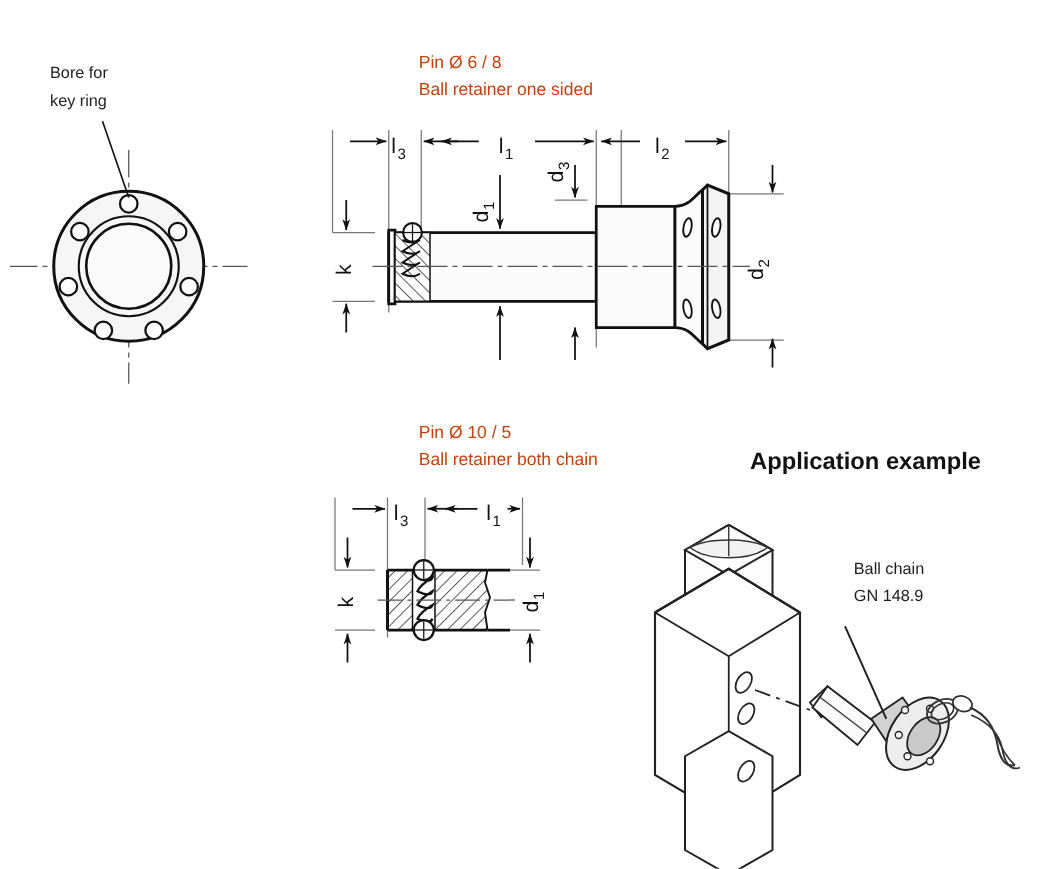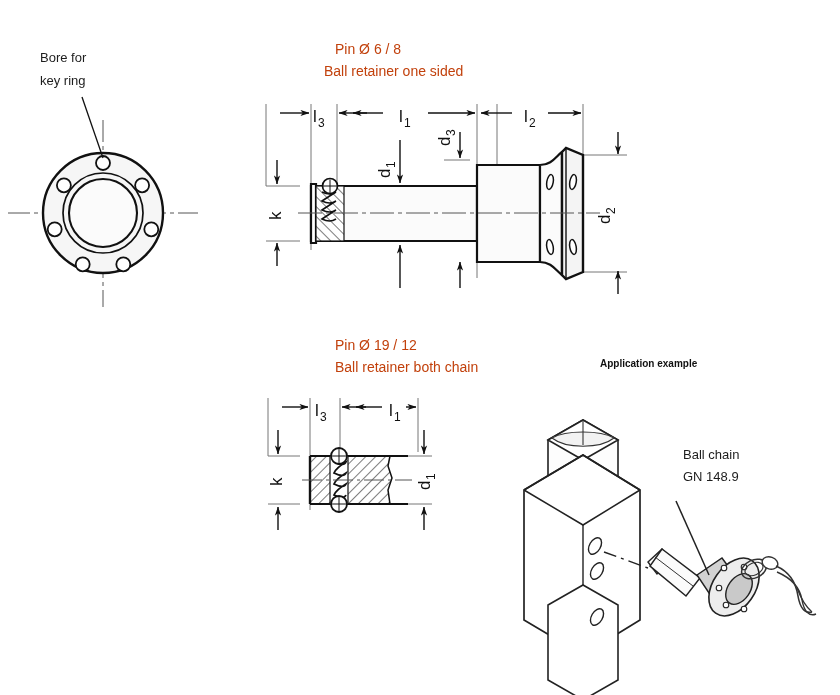--- a/index.html
+++ b/index.html
@@ -7,21 +7,21 @@
     width:840px;height:695px;
     background:#ffffff;
     font-family:"Liberation Sans", sans-serif;
     color:#1a1a1a;
     overflow:hidden;
     position:relative;
   }
   #sheet{position:absolute;left:0;top:0;width:840px;height:695px;}
   .lbl{position:absolute;font-family:"Liberation Sans",sans-serif;white-space:pre;line-height:1.32;}
   .t-head{font-size:14px;color:#c2410c;margin-left:28px;}
-  .t-bold{font-size:10px;font-weight:bold;color:#111111;}
+  .t-bold{font-size:19px;font-weight:bold;color:#111111;}
   .t-note{font-size:13px;color:#1d1d1d;}
   svg{display:block;}
   text{font-family:"Liberation Sans",sans-serif;fill:#111111;}
 </style>
 </head>
 <body>
 
 <svg id="sheet" viewBox="0 0 840 695" width="840" height="695">
 
   <defs>
@@ -291,21 +291,21 @@
 
     <line x1="709" y1="575" x2="676" y2="501" stroke="#222222" stroke-width="1.5"></line>
   </g>
 
 </svg>
 
 <div class="lbl t-note" style="left:40px;top:49px;">Bore for</div>
 <div class="lbl t-note" style="left:40px;top:72px;">key ring</div>
 
 <div class="lbl t-head" style="left:307px;top:40px;">Pin Ø 6 / 8</div>
-<div class="lbl t-head" style="left:296px;top:62px;text-align:right;">Ball retainer one sided</div>
-
-<div class="lbl t-head" style="left:307px;top:336px;">Pin Ø 19 / 12</div>
+<div class="lbl t-head" style="left:307px;top:62px;text-align:right;">Ball retainer one sided</div>
+
+<div class="lbl t-head" style="left:307px;top:336px;">Pin Ø 10 / 5</div>
 <div class="lbl t-head" style="left:307px;top:358px;">Ball retainer both chain</div>
 
 <div class="lbl t-bold" style="left:600px;top:357px;">Application example</div>
 
 <div class="lbl t-note" style="left:683px;top:446px;">Ball chain</div>
 <div class="lbl t-note" style="left:683px;top:468px;">GN 148.9</div>
 
 </body></html>

